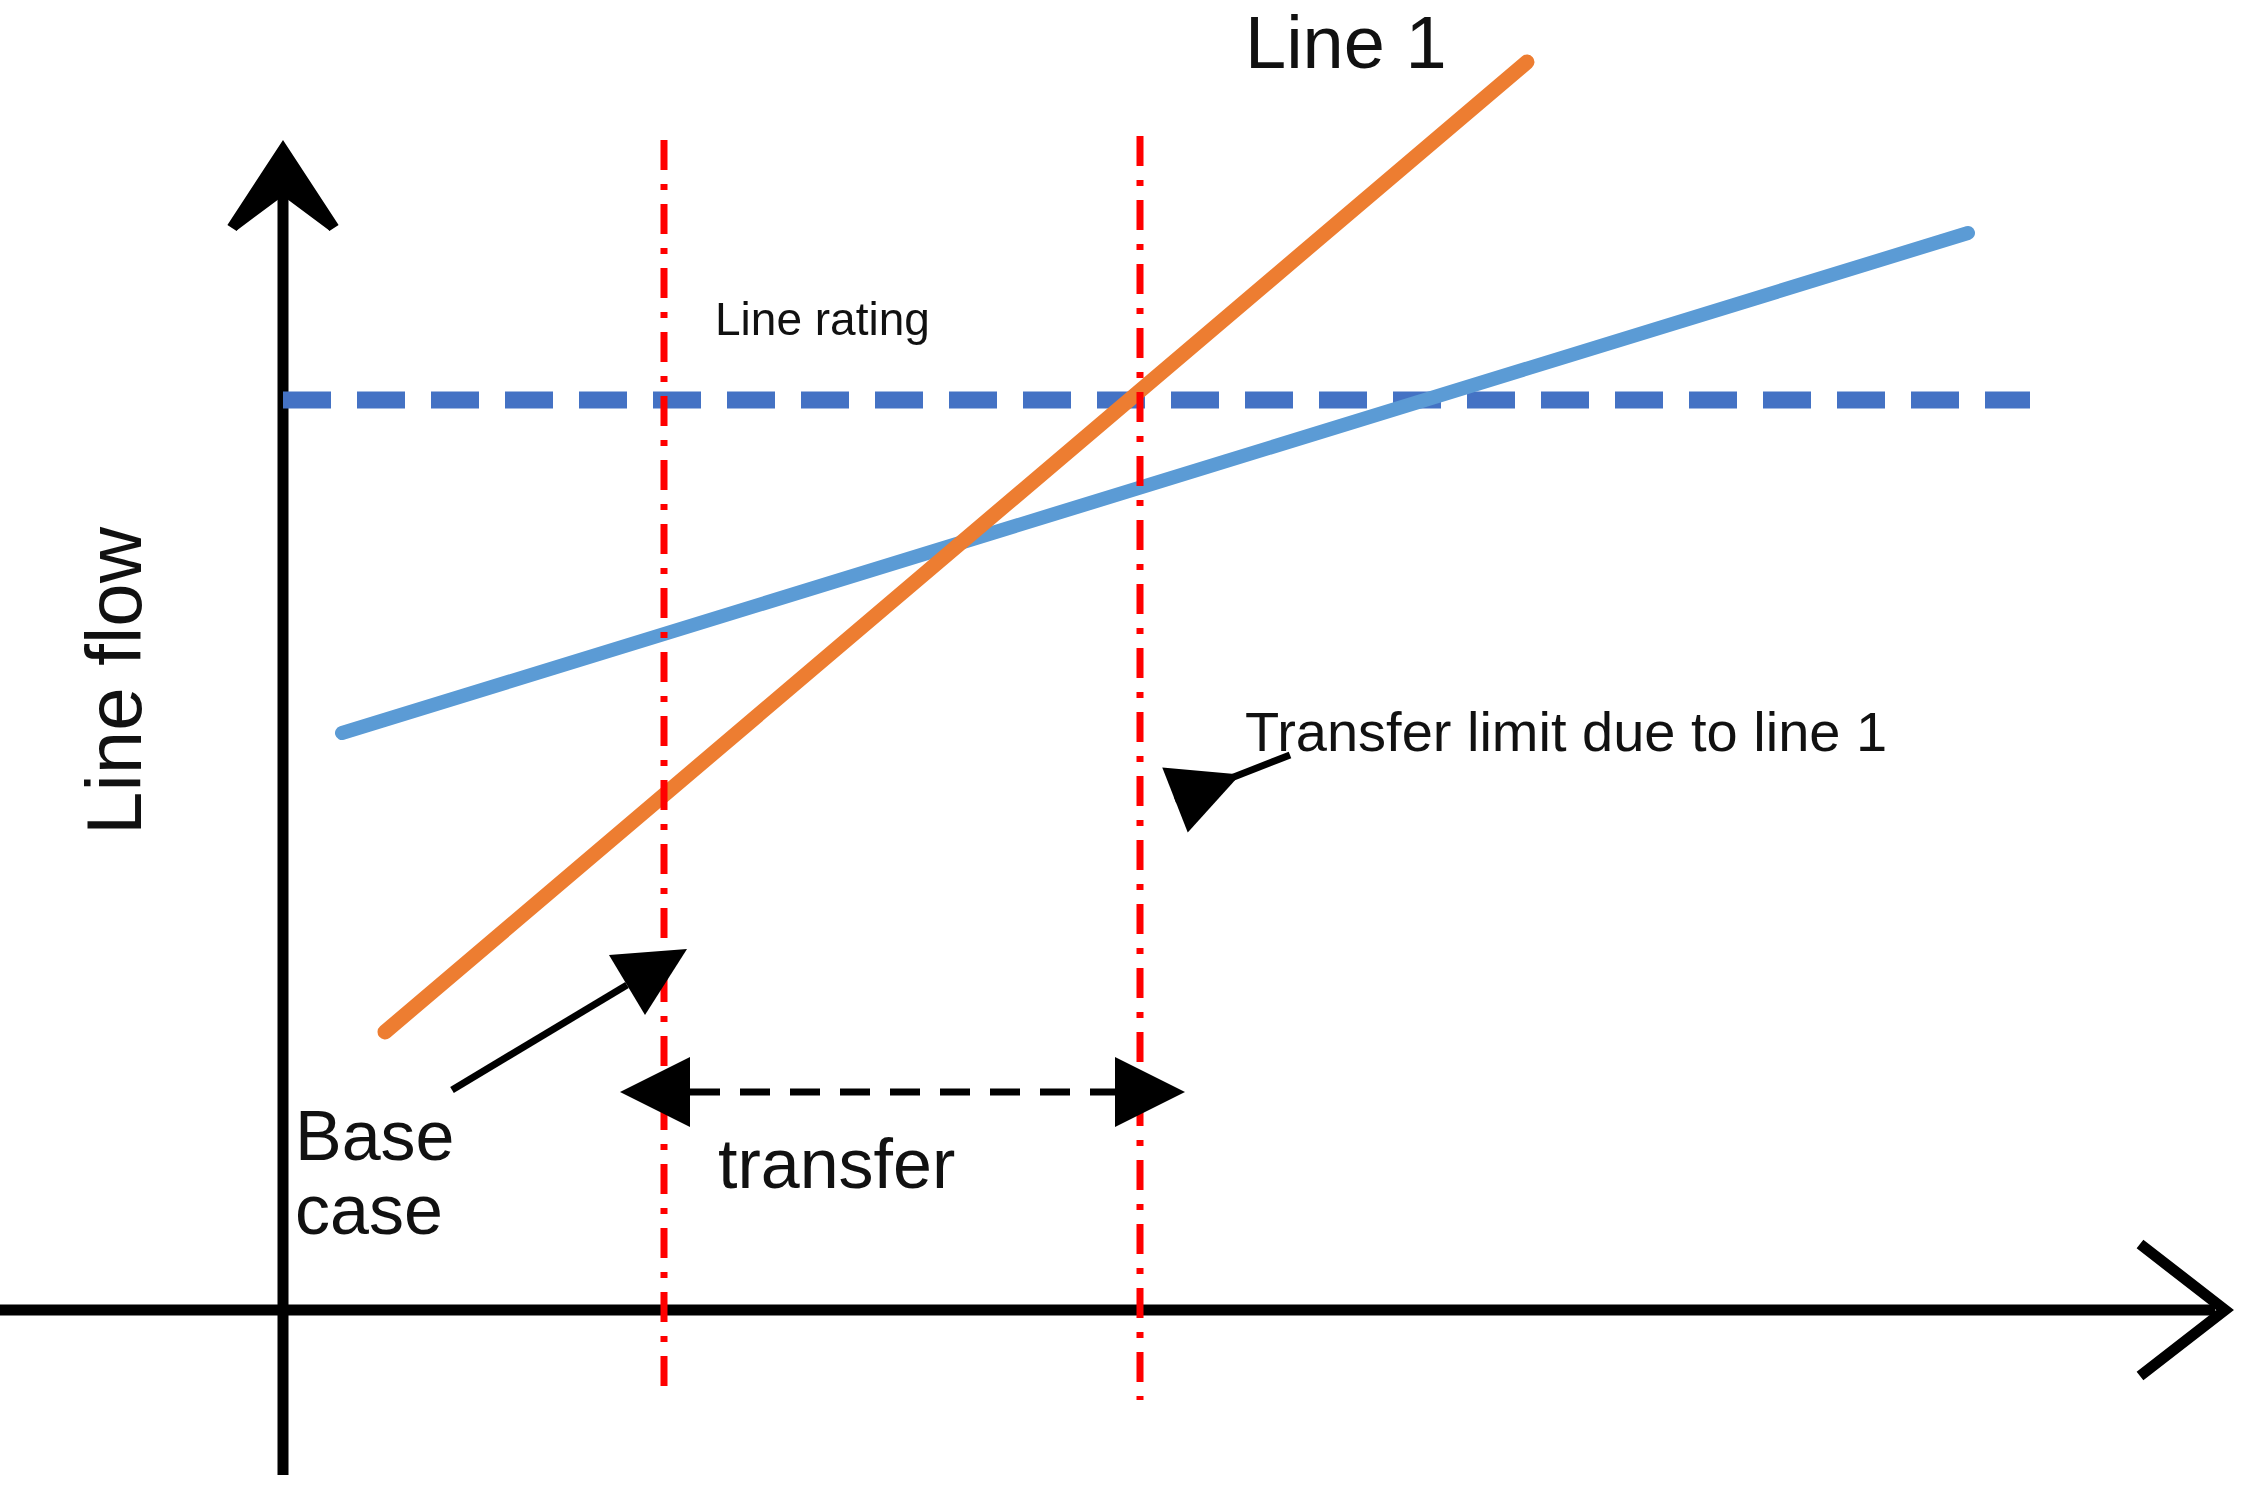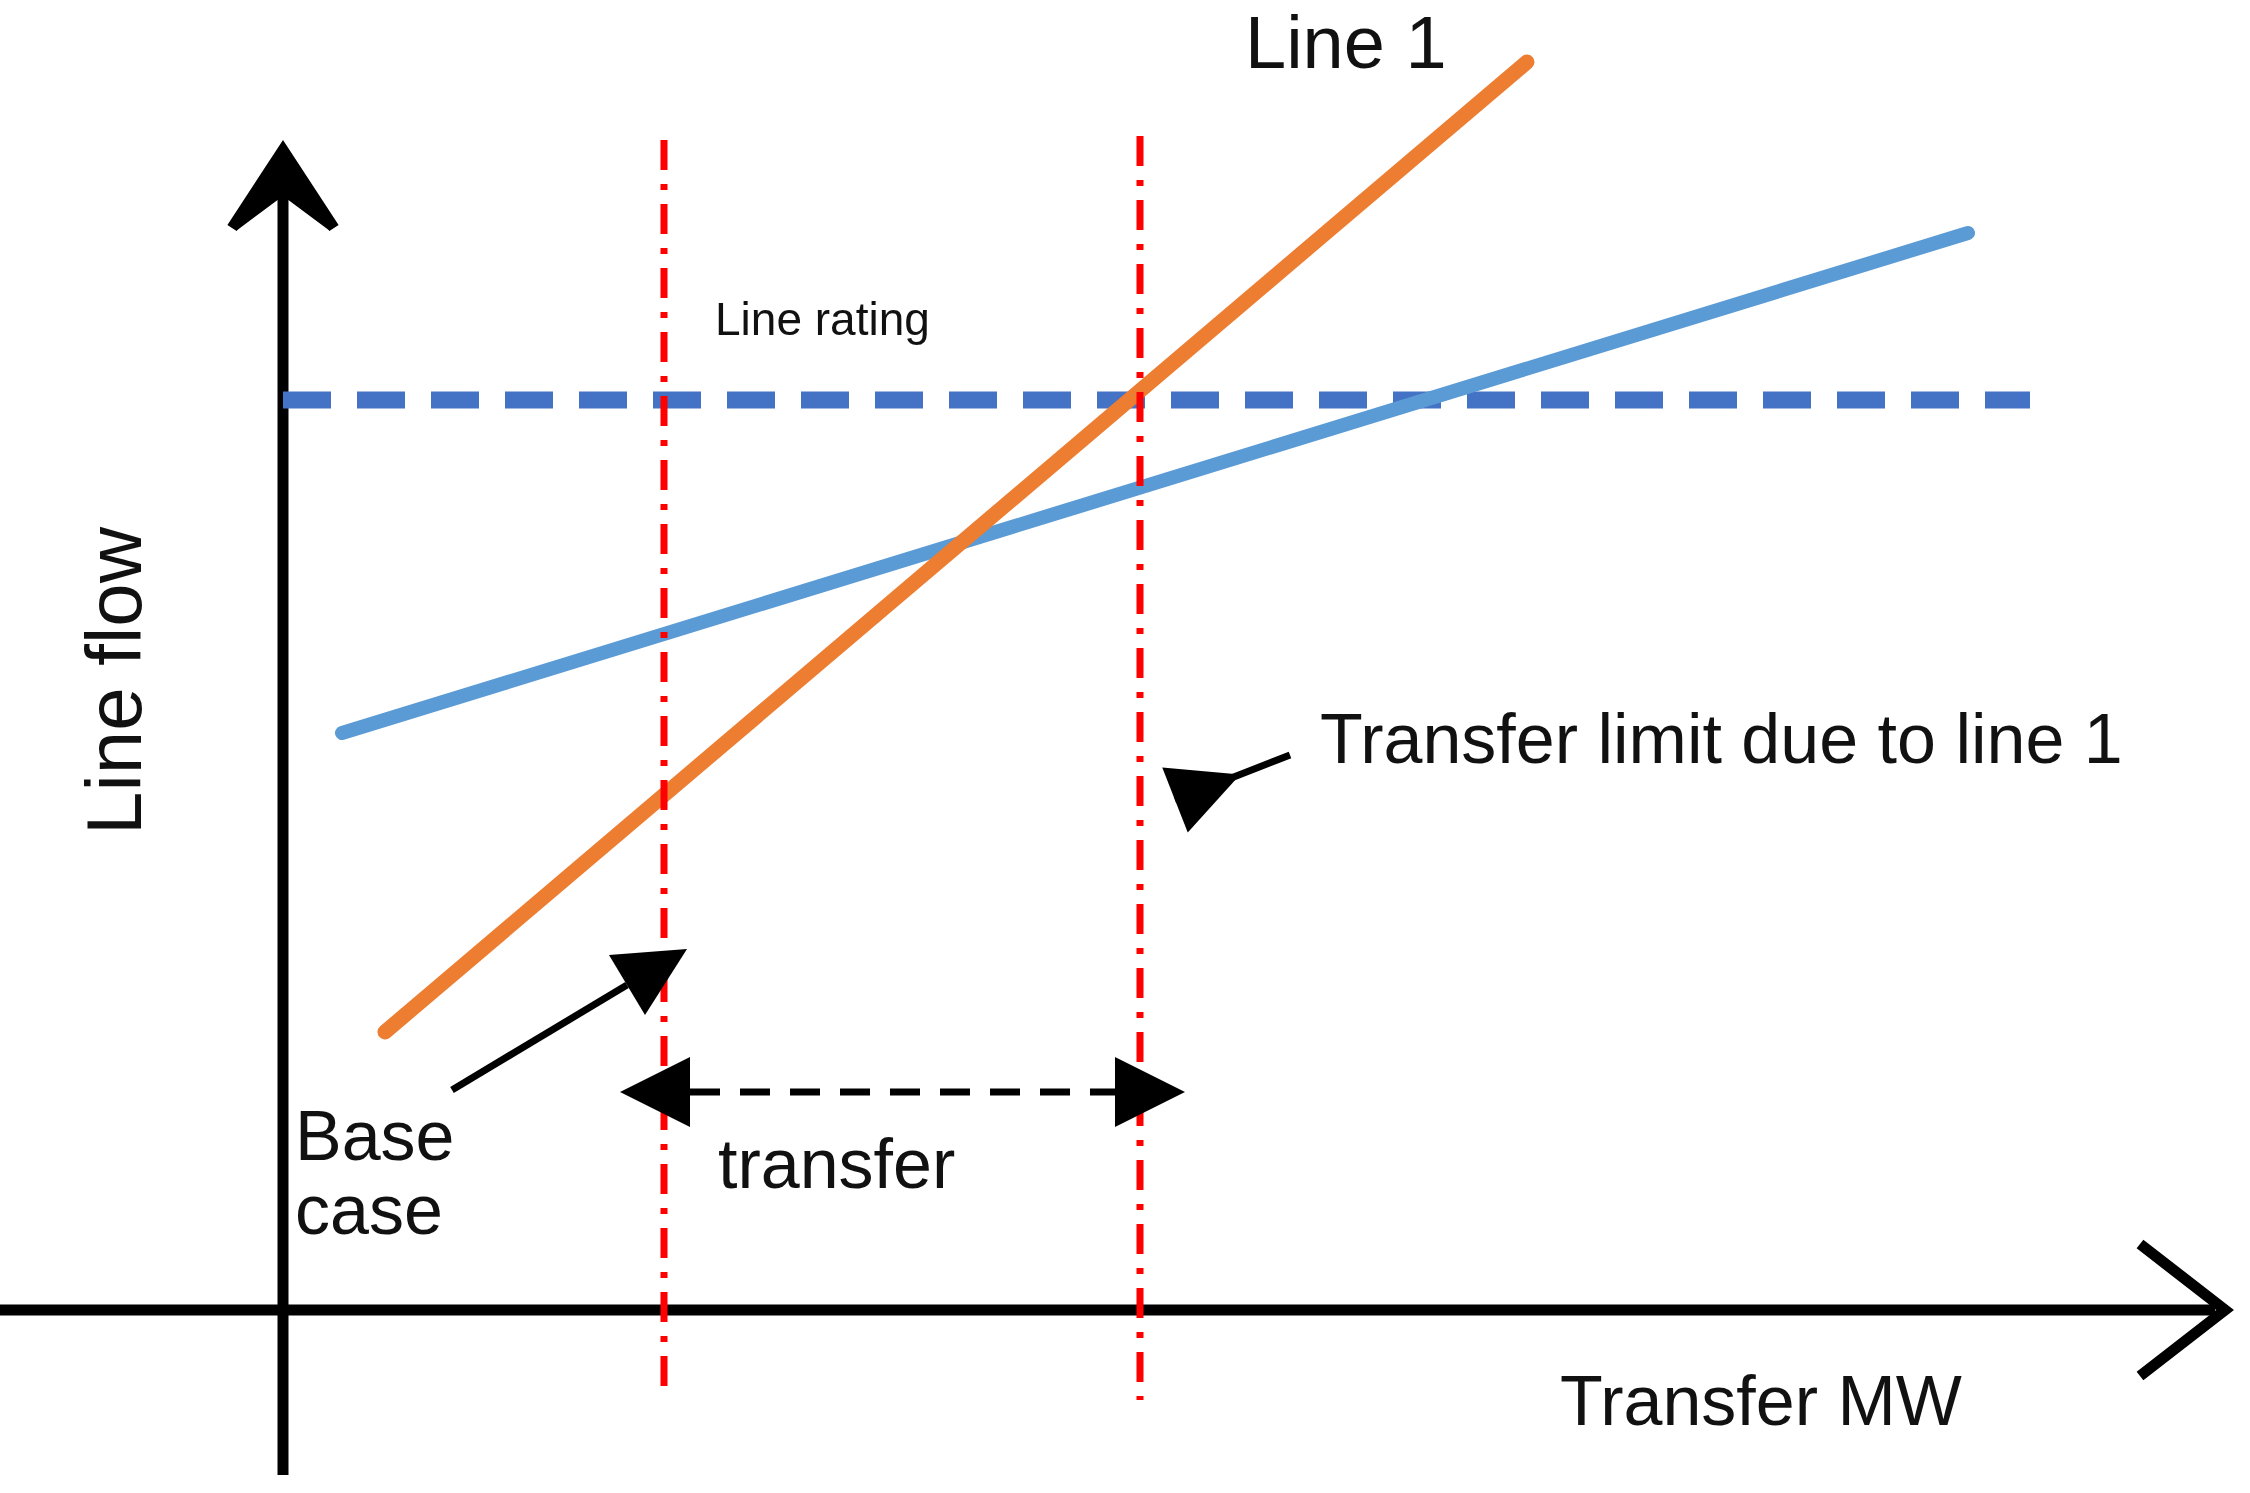--- a/index.html
+++ b/index.html
@@ -4,21 +4,21 @@
 <style>
   html,body{margin:0;padding:0;background:#ffffff;}
   body{width:2250px;height:1493px;overflow:hidden;
        font-family:"Liberation Sans", sans-serif;}
   #stage{position:relative;width:2056px;height:1493px;background:#fff;}
   svg.layer{position:absolute;left:0;top:0;width:2250px;height:1493px;}
   .lbl{position:absolute;color:#111111;white-space:nowrap;line-height:1.05;}
   #lbl-line1{left:1245px;  top:4px;   font-size:74px;}
   #lbl-line2{left:1800px;  top:98px;  font-size:74px;}
   #lbl-rating{left:715px;  top:295px; font-size:46px;}
-  #lbl-transfer-limit{left:1320px; top:703px; font-size:70px;}
+  #lbl-transfer-limit{left:1245px; top:703px; font-size:56px;}
   #lbl-base{left:295px;  top:1100px; font-size:70px;}
   #lbl-incremental{left:718px; top:1128px; font-size:70px;}
   #lbl-xaxis{left:1560px; top:1365px; font-size:70px;}
   #lbl-yaxis{left:-95px; top:640px; width:420px; text-align:center;
              font-size:78px; transform:rotate(-90deg); transform-origin:center center;}
 </style>
 </head>
 <body>
 
 <div id="stage">
@@ -70,17 +70,16 @@
 
   <div class="lbl" id="lbl-base">
     <div>Base</div>
     <div>case</div>
   </div>
 
   <div class="lbl" id="lbl-incremental">
     <div>transfer</div>
   </div>
 
-  <div class="lbl" id="lbl-xaxis">Transfer MW</div>
 
   <div class="lbl" id="lbl-yaxis">Line flow</div>
 
 </div>
 
 </body></html>

